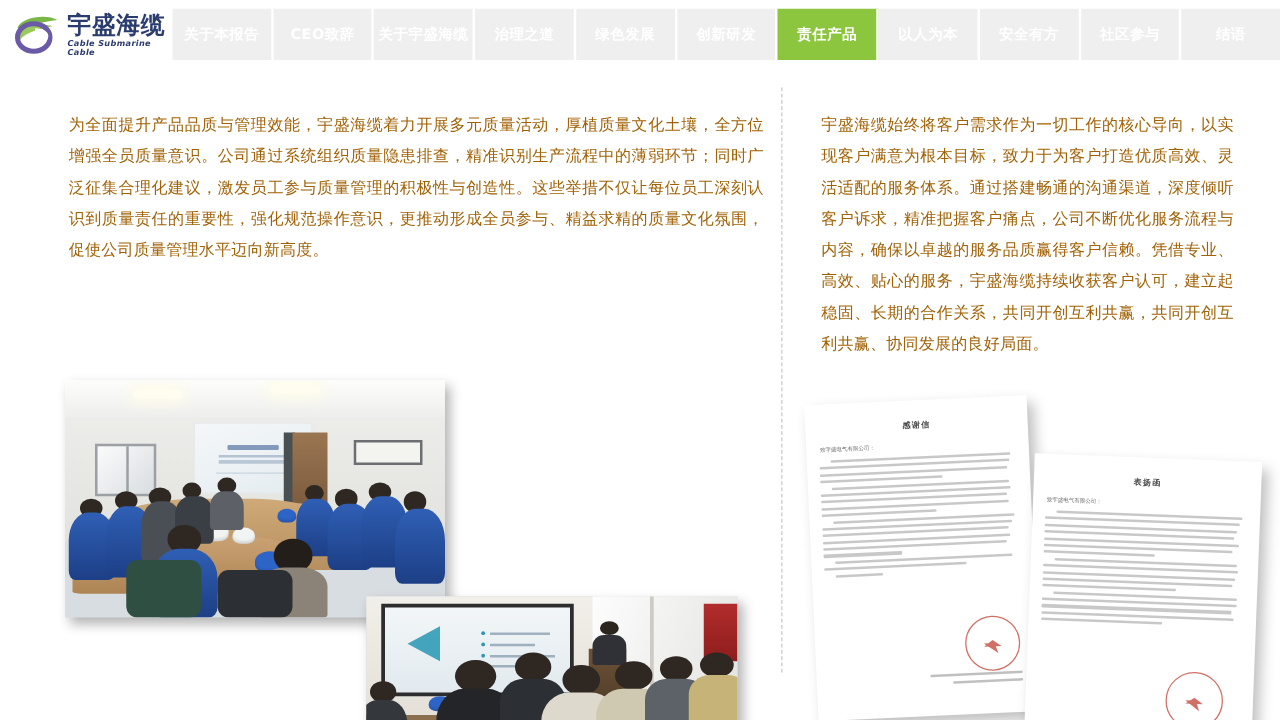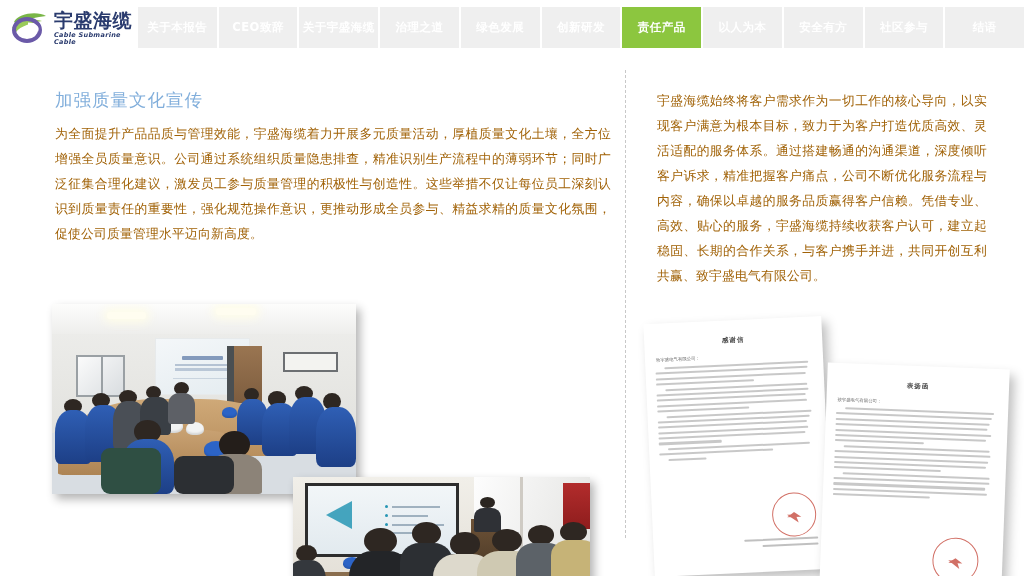--- a/index.html
+++ b/index.html
@@ -276,26 +276,25 @@
     <div class="navtab">社区参与</div>
     <div class="navtab">结语</div>
   </div>
 </div>
 
 <div class="content">
 
   <div class="divider"></div>
 
   <div class="col-left">
-    <div class="sec-title">加强质量文化宣传</div>
     <div class="sec-body">为全面提升产品品质与管理效能，宇盛海缆着力开展多元质量活动，厚植质量文化土壤，全方位增强全员质量意识。公司通过系统组织质量隐患排查，精准识别生产流程中的薄弱环节；同时广泛征集合理化建议，激发员工参与质量管理的积极性与创造性。这些举措不仅让每位员工深刻认识到质量责任的重要性，强化规范操作意识，更推动形成全员参与、精益求精的质量文化氛围，促使公司质量管理水平迈向新高度。</div>
   </div>
 
   <div class="col-right">
-    <div class="sec-body">宇盛海缆始终将客户需求作为一切工作的核心导向，以实现客户满意为根本目标，致力于为客户打造优质高效、灵活适配的服务体系。通过搭建畅通的沟通渠道，深度倾听客户诉求，精准把握客户痛点，公司不断优化服务流程与内容，确保以卓越的服务品质赢得客户信赖。凭借专业、高效、贴心的服务，宇盛海缆持续收获客户认可，建立起稳固、长期的合作关系，与客户携手并进，共同开创互利共赢、致宇盛电气有限公司。</div>
+    <div class="sec-body">宇盛海缆始终将客户需求作为一切工作的核心导向，以实现客户满意为根本目标，致力于为客户打造优质高效、灵活适配的服务体系。通过搭建畅通的沟通渠道，深度倾听客户诉求，精准把握客户痛点，公司不断优化服务流程与内容，确保以卓越的服务品质赢得客户信赖。凭借专业、高效、贴心的服务，宇盛海缆持续收获客户认可，建立起稳固、长期的合作关系，共同开创互利共赢，共同开创互利共赢、协同发展的良好局面。</div>
   </div>
 
   <div class="photo" id="photo-meeting">
     <div class="mr-wall"></div>
     <div class="mr-ceiling"></div>
     <div class="mr-light" style="left:18%;top:4%;width:13%;height:4%"></div>
     <div class="mr-light" style="left:54%;top:2%;width:13%;height:4%"></div>
     <div class="mr-screen">
       <div class="s1"></div>
         <div class="s2"></div>

